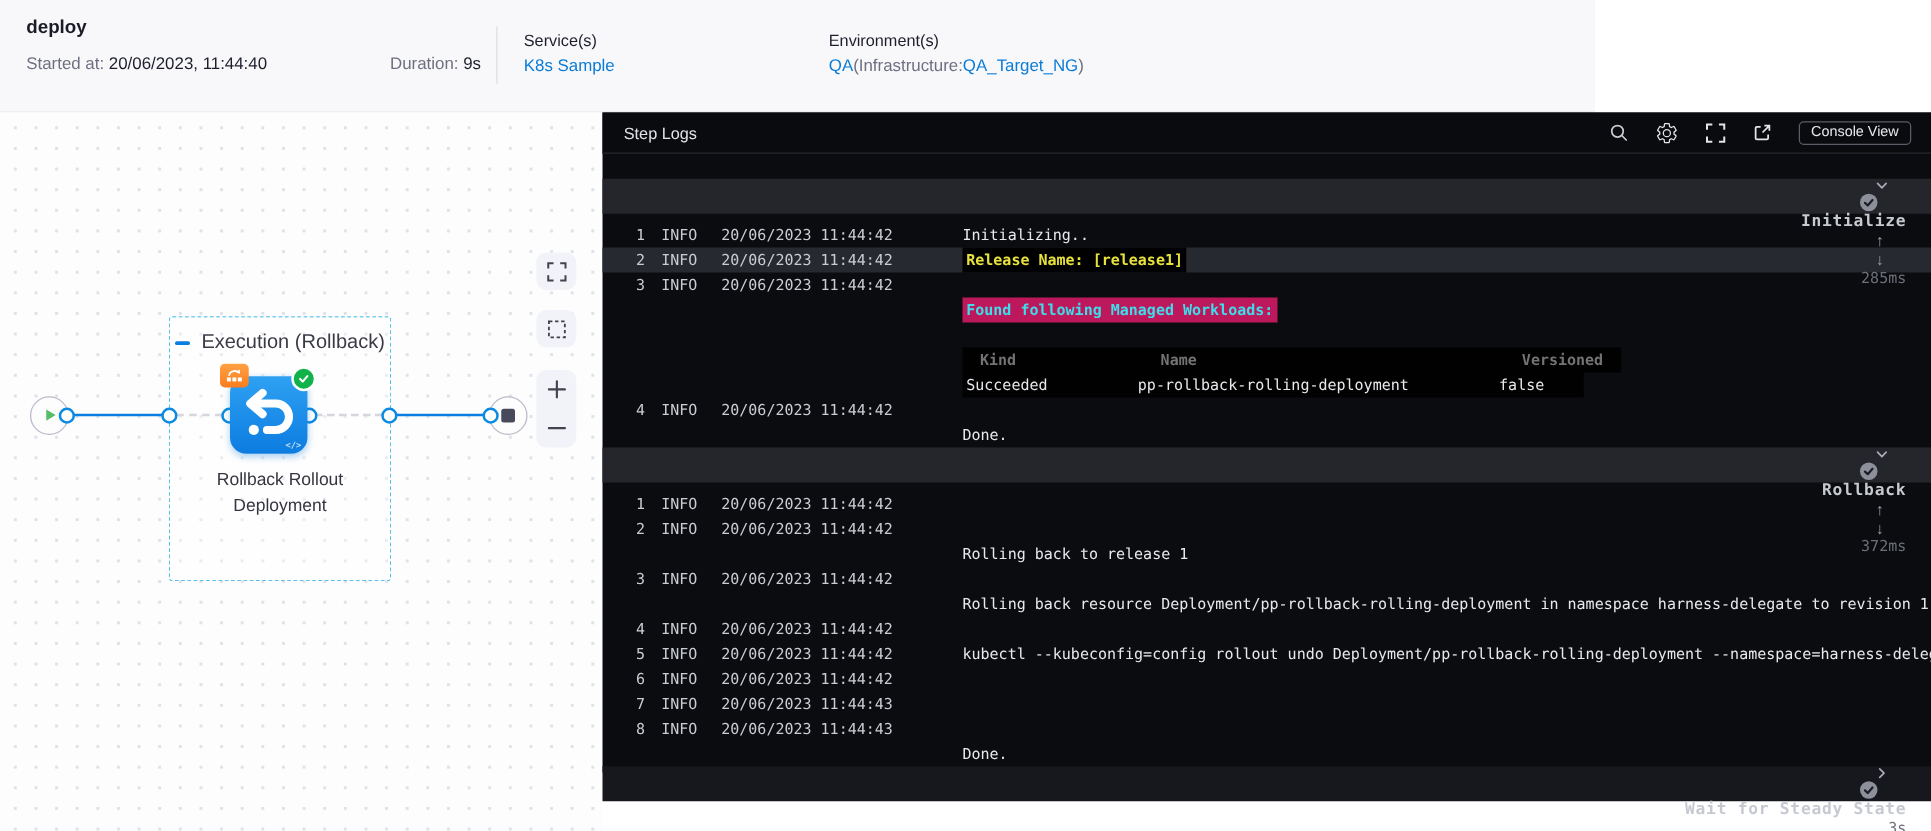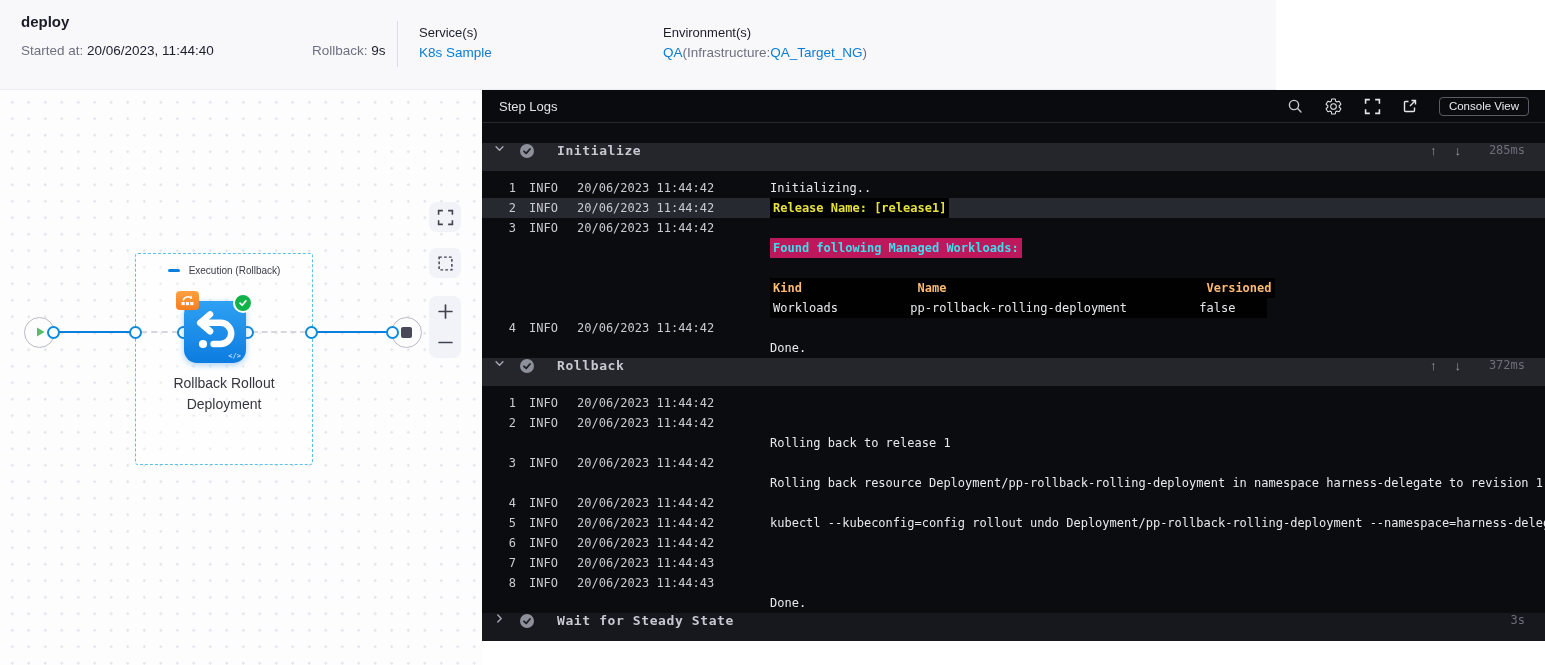--- a/index.html
+++ b/index.html
@@ -19,21 +19,21 @@
   .th-block .bl-label { font-size:13px; color:#1d1e2c; margin-bottom:5px; }
   .th-block .bl-value { font-size:13.5px; }
 
   
   .canvas { position:absolute; left:0; top:90px; width:482px; height:575px; background:#fdfdfe;
     background-image:radial-gradient(#dfe2e9 1.2px, transparent 1.4px);
     background-size:16.5px 16.5px; background-position:4px 4px; }
   .group-box { position:absolute; left:135px; top:163px; width:178px; height:212px;
     border:1px dashed #59c0ea; border-radius:3px; background:rgba(255,255,255,.35); }
   .group-label { position:absolute; left:0; top:11px; width:100%; display:flex; align-items:center;
-    justify-content:center; gap:9px; font-size:10px; color:#3a3b47; }
+    justify-content:center; gap:9px; font-size:16px; color:#3a3b47; }
   .group-dash { width:12px; height:3px; border-radius:2px; background:#0b7fe0; }
   .step-icon { position:absolute; left:184px; top:211px; width:62px; height:62px; border-radius:13px;
     background:linear-gradient(180deg,#2ea1f3,#0c7ce0); box-shadow:0 2px 6px rgba(12,124,224,.35); }
   .step-icon .code-glyph { position:absolute; right:5px; bottom:3px; font-size:7px; font-weight:700;
     color:rgba(255,255,255,.75); font-family:"DejaVu Sans Mono",monospace; }
   .badge-orange { position:absolute; left:-8px; top:-10px; width:23px; height:19px; border-radius:4px;
     background:linear-gradient(180deg,#ffa143,#f97d1e); display:flex; align-items:center; justify-content:center; }
   .badge-check { position:absolute; right:-7px; top:-8px; width:20px; height:20px; border-radius:50%;
     background:#12b24b; border:2px solid #fff; display:flex; align-items:center; justify-content:center; }
   .port { position:absolute; width:13px; height:13px; border-radius:50%; background:#fff;
@@ -55,51 +55,51 @@
   
   .logs-panel { position:absolute; left:482px; top:90px; width:1063px; height:528px; background:#0b0c0f; }
   .log-toolbar { height:33px; display:flex; align-items:center; padding:0 16px 0 17px;
     background:#0a0b0e; border-bottom:1px solid #26282e; }
   .log-toolbar .lt-title { font-size:13px; color:#e2e3e8; }
   .lt-right { margin-left:auto; display:flex; align-items:center; gap:21px; }
   .lt-icon { display:flex; align-items:center; cursor:pointer; }
   .console-view-btn { font-size:11.5px; color:#e8e9ee; border:1px solid #5a5c66; border-radius:4px;
     padding:2px 9px 3px; cursor:pointer; background:transparent; font-family:"Liberation Sans",sans-serif; }
   .log-sections { margin-top:20px; }
-  .sec-header { height:28px; display:flex; align-items:flex-start; padding:0 20px 0 12px;
-    background:#24262c; cursor:pointer; }
+  .sec-header { height:28px; display:flex; align-items:flex-end; padding:0 20px 0 12px;
+    background:#24262c; cursor:pointer;flex-direction:column; }
   .sec-header.collapsed { background:#16181d; }
   .sec-chevron { width:11px; margin-right:14px; display:flex; }
   .sec-check { margin-right:22px; display:flex; }
   .sec-title { font-family:"DejaVu Sans Mono",monospace; font-size:13px; font-weight:700;
     letter-spacing:0.6px; color:#c7c9d1; }
   .sec-spacer { flex:1; }
   .sec-arrow { font-size:13px; color:#9a9ca6; margin-right:18px; cursor:pointer; }
   .sec-duration { font-family:"DejaVu Sans Mono",monospace; font-size:12px; color:#6d6f79;
     min-width:46px; text-align:right; }
   .sec-rows { padding-top:7px; }
   .ll { display:flex; height:20px; line-height:20px; padding-left:12px;
     font-family:"DejaVu Sans Mono",monospace; font-size:12px; color:#e8e9ec; }
   .ll.hl { background:#272930; }
   .ll .n { width:22px; flex:none; text-align:right; color:#caccd3; }
   .ll .lv { width:48px; flex:none; margin-left:13px; color:#caccd3; }
   .ll .tm { width:180px; flex:none; color:#caccd3; }
   .ll .m { margin-left:13px; white-space:pre; overflow:hidden; }
   .m.y { color:#e6e13c; font-weight:700; background:#010101; padding:0 3px; }
   .m.c { color:#3ddde9; font-weight:700; background:#be185d; padding:0 3px; }
-  .m.th { color:#fdba74; font-weight:700; background:#010101; padding:0 3px; }
+  .m.th { color:#737373; font-weight:700; background:#010101; padding:0 14px; }
   .m.tr { background:#010101; padding:0 3px; }
 </style>
 </head>
 <body>
 
 <div class="top-header">
   <div class="th-title">deploy</div>
   <div class="th-row" style="left:21px;"><span class="th-label">Started at:</span><span> 20/06/2023, 11:44:40</span></div>
-  <div class="th-row" style="left:312px;"><span class="th-label">Rollback:</span><span> 9s</span></div>
+  <div class="th-row" style="left:312px;"><span class="th-label">Duration:</span><span> 9s</span></div>
   <div class="th-divider"></div>
   <div class="th-block" style="left:419px;">
     <div class="bl-label">Service(s)</div>
     <div class="bl-value blue">K8s Sample</div>
   </div>
   <div class="th-block" style="left:663px;">
     <div class="bl-label">Environment(s)</div>
     <div class="bl-value"><span class="blue">QA</span><span class="gray">(Infrastructure:</span><span class="blue">QA_Target_NG</span><span class="gray">)</span></div>
   </div>
 </div>
@@ -266,21 +266,21 @@
         <div class="ll">
           <span class="n"></span>
           <span class="lv"></span>
           <span class="tm"></span>
           <span class="m th">Kind                Name                                    Versioned</span>
         </div>
         <div class="ll">
           <span class="n"></span>
           <span class="lv"></span>
           <span class="tm"></span>
-          <span class="m tr">Workloads          pp-rollback-rolling-deployment          false    </span>
+          <span class="m tr">Succeeded          pp-rollback-rolling-deployment          false    </span>
         </div>
         <div class="ll">
           <span class="n">4</span>
           <span class="lv">INFO</span>
           <span class="tm">20/06/2023 11:44:42</span>
           <span class="m"></span>
         </div>
         <div class="ll">
           <span class="n"></span>
           <span class="lv"></span>

